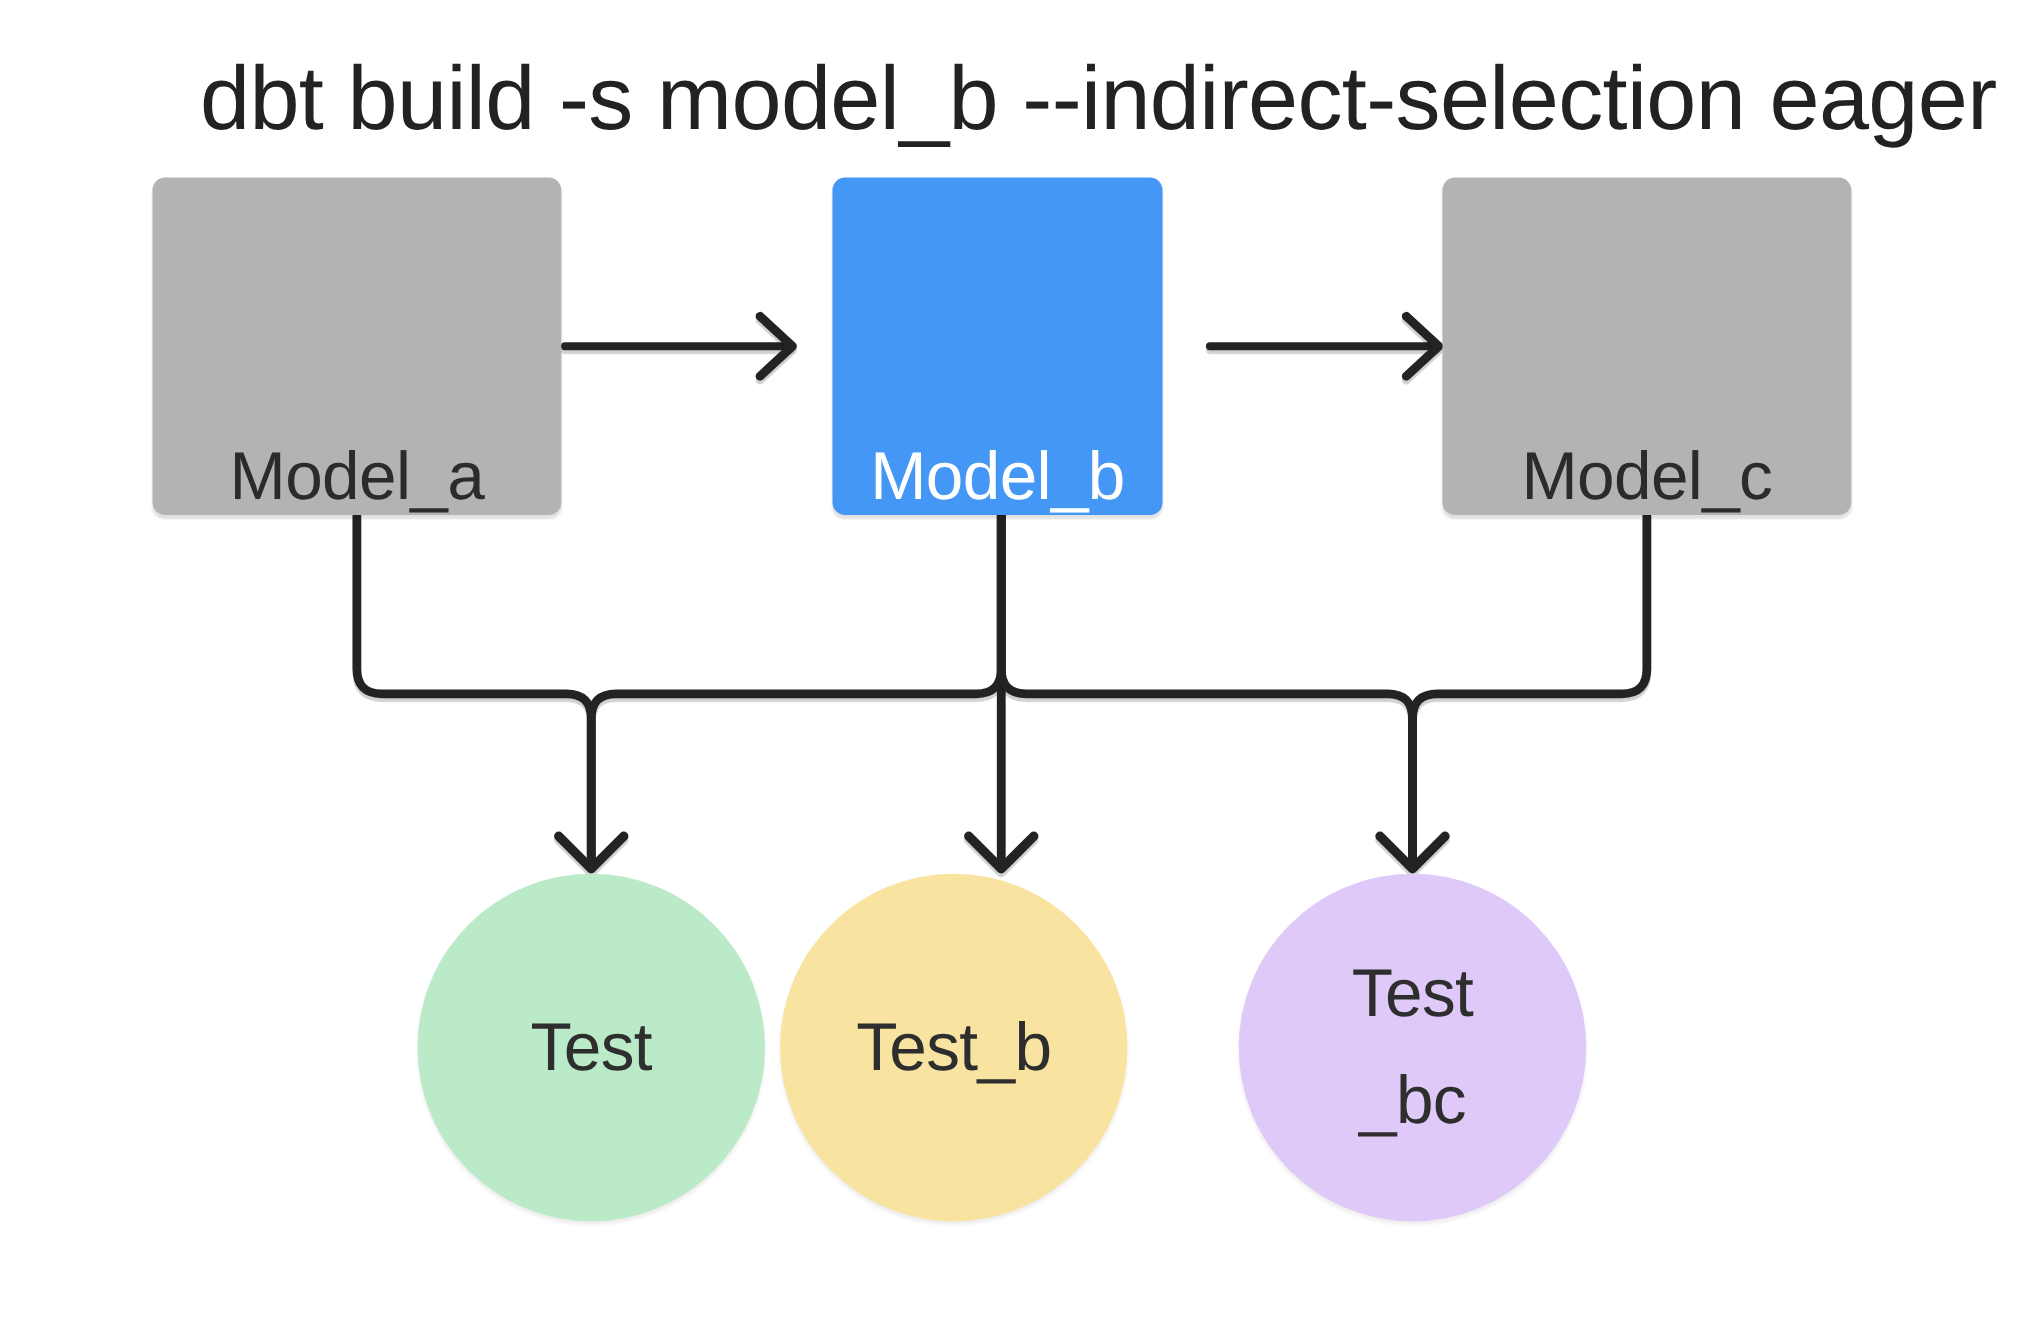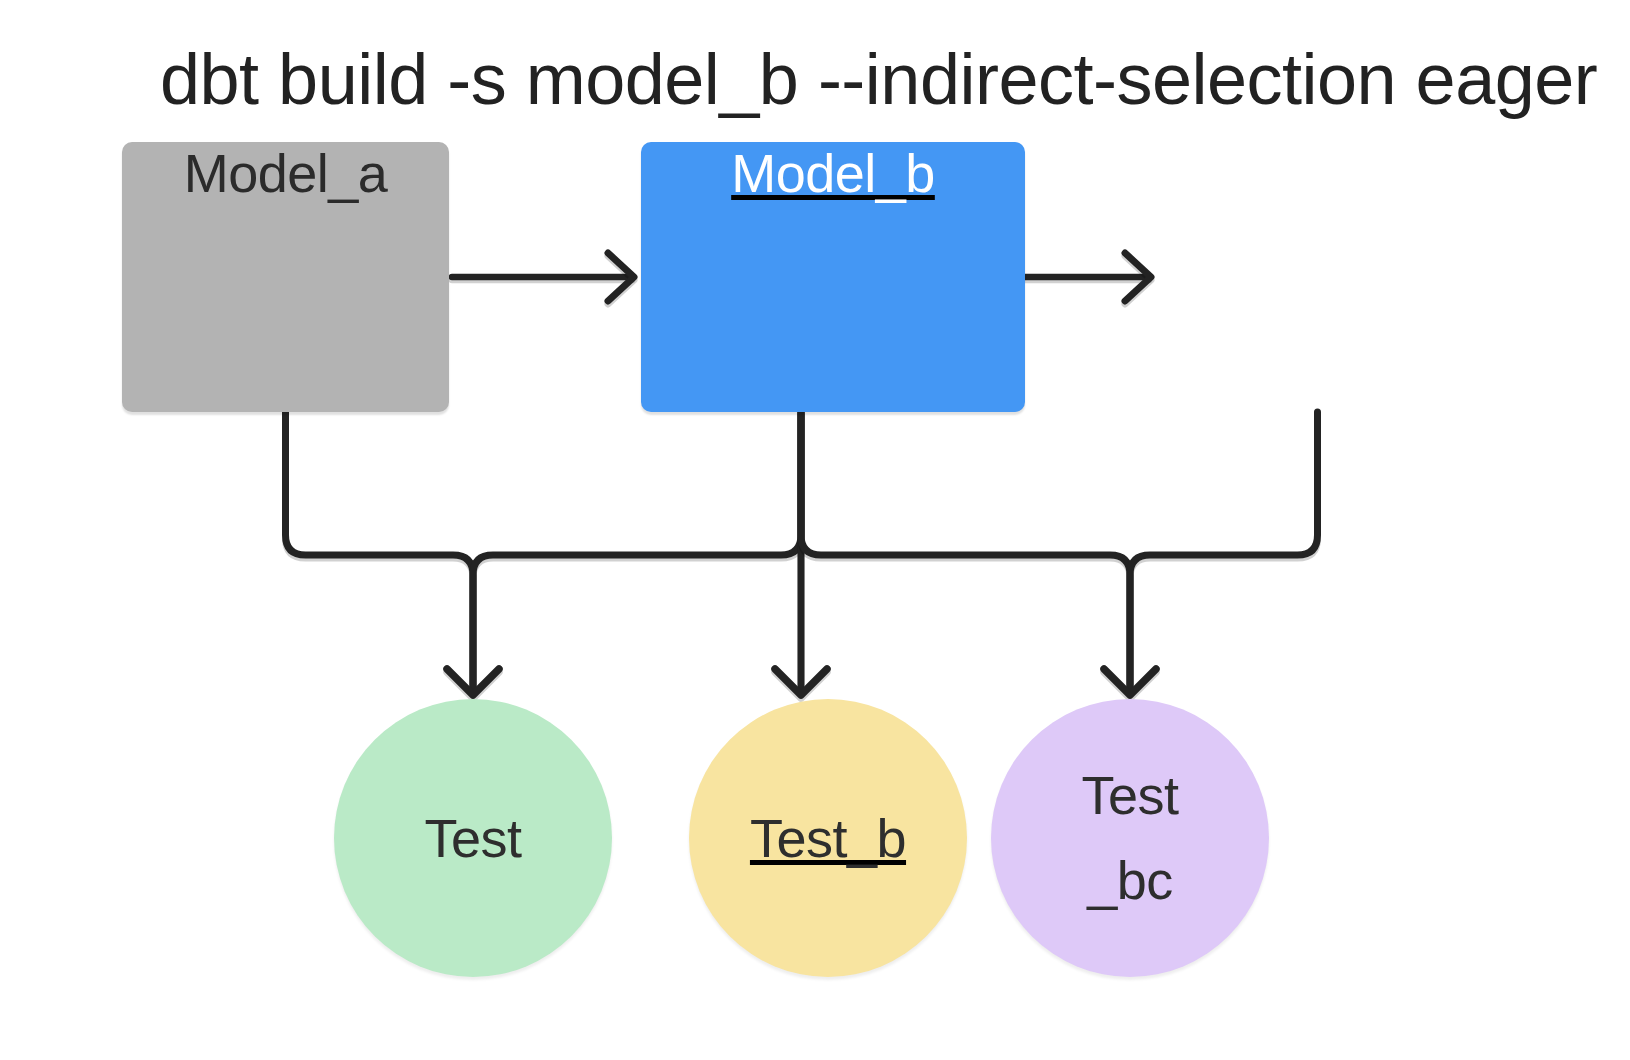--- a/index.html
+++ b/index.html
@@ -33,34 +33,34 @@
   }
   .edges path {
     filter: drop-shadow(0 3px 0px rgba(0,0,0,0.18));
   }
   .node {
     position: absolute;
     top: 142px;
     height: 270px;
     border-radius: 10px;
     display: flex;
-    align-items: flex-start;
+    align-items: flex-end;
     justify-content: center;
     background: #b3b3b3;
     box-shadow: 0 3px 2px rgba(0,0,0,0.12);
   }
   .node span {
     font-size: 54px;
     font-weight: 400;
     letter-spacing: -0.5px;
     color: #2b2b2b;
   }
   .node.selected span { color: #ffffff; }
   .node-a { left: 122px; width: 327px; }
-  .node-b { left: 641px; width: 384px; text-decoration: underline; }
+  .node-b { left: 666px; width: 264px; }
   .node-c { left: 1154px; width: 327px; }
   .test {
     position: absolute;
     top: 699px;
     width: 278px;
     height: 278px;
     border-radius: 50%;
     display: flex;
     flex-direction: column;
     align-items: center;
@@ -70,21 +70,21 @@
   }
   .test span {
     font-size: 54px;
     font-weight: 400;
     letter-spacing: -0.5px;
     line-height: 85px;
     color: #2e2e2e;
     white-space: nowrap;
   }
   .test-ab { left: 334px; }
-  .test-b  { left: 689px; text-decoration: underline; }
+  .test-b  { left: 624px; }
   .test-bc { left: 991px; }
 </style>
 </head>
 <body>
 
 <div class="canvas">
 
   <div class="title">dbt build -s model_b --indirect-selection eager</div>
 
   <svg class="edges" width="1630" height="1060" viewBox="0 0 1630 1060" fill="none" stroke-linecap="round" stroke-linejoin="round">
@@ -110,20 +110,23 @@
       <path d="M 1104 669 L 1130 695 L 1156 669" stroke-width="7.5"></path>
     </g>
   </svg>
 
   <div class="node node-a" style="background: rgb(179, 179, 179);">
     <span>Model_a</span>
   </div>
   <div class="node node-b selected" style="background: rgb(68, 151, 244);">
     <span>Model_b</span>
   </div>
+  <div class="node node-c" style="background: rgb(179, 179, 179);">
+    <span>Model_c</span>
+  </div>
 
   <div class="test test-ab" style="background: rgb(186, 234, 199);">
     <span>Test</span>
   </div>
   <div class="test test-b" style="background: rgb(248, 228, 160);">
     <span>Test_b</span>
   </div>
   <div class="test test-bc" style="background: rgb(222, 201, 248);">
     <span>Test</span>
     <span>_bc</span>

